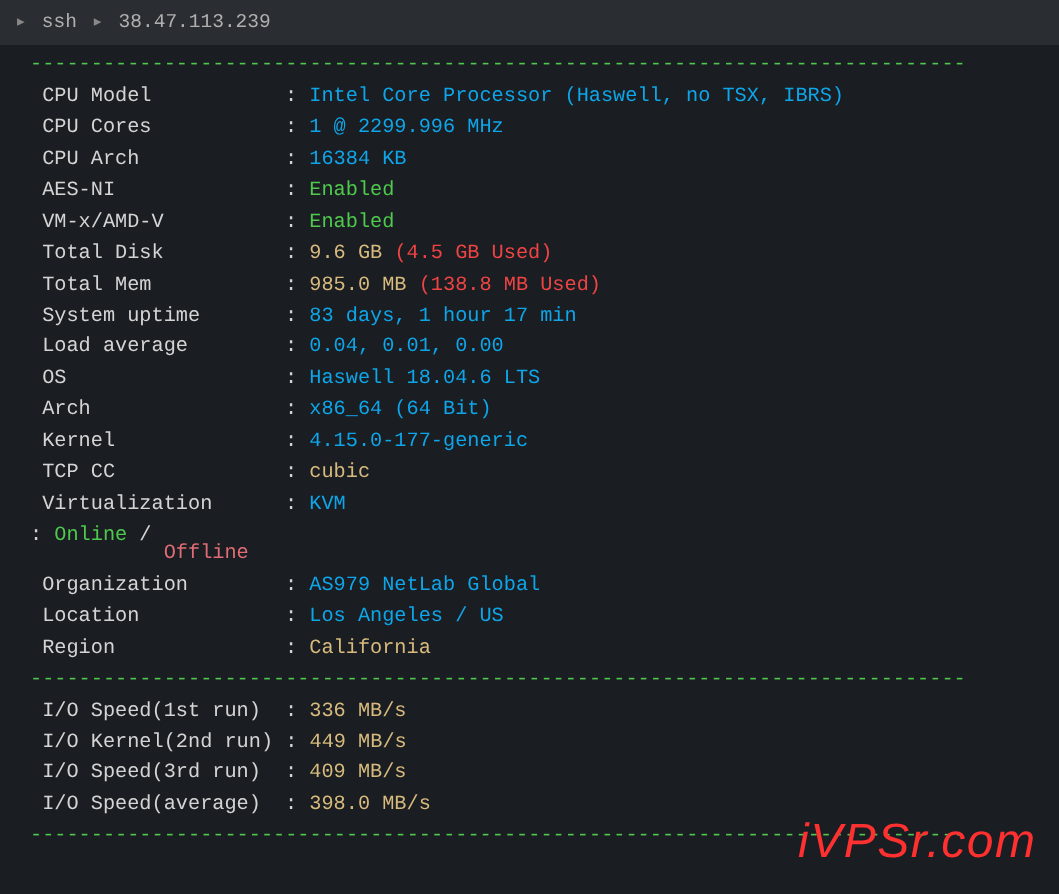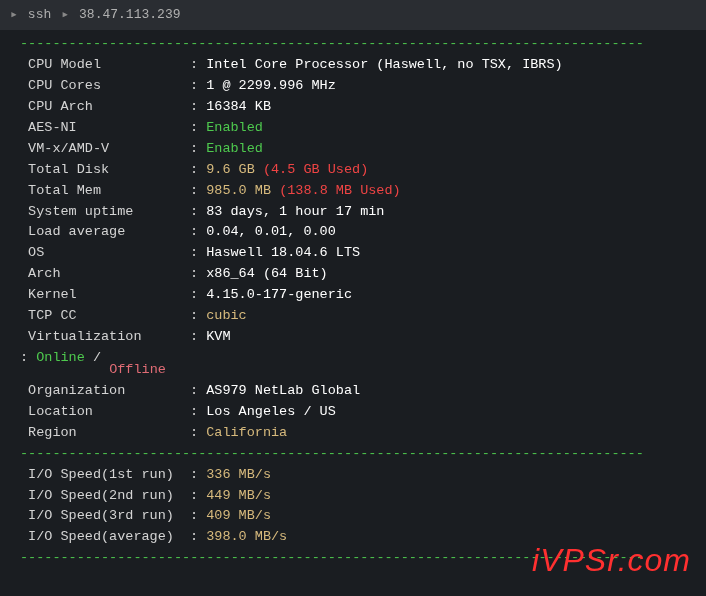--- a/index.html
+++ b/index.html
@@ -41,21 +41,21 @@
       display: flex;
       white-space: pre;
     }
     .label {
       color: #d4d4d4;
       min-width: 170px;
     }
     .colon {
       color: #d4d4d4;
     }
-    .cyan { color: #ffffff; }
+    .cyan { color: #0ea5e9; }
     .green { color: #4ec94e; }
     .yellow { color: #d7ba7d; }
     .gray { color: #ef4444; }
     .white { color: #d4d4d4; }
     .red { color: #e06c75; margin-top: 12px; }
     .watermark {
       position: absolute;
       bottom: 10px;
       right: 15px;
       font-family: Arial, sans-serif;
@@ -94,21 +94,21 @@
       <div class="row"><span class="label"> TCP CC             </span><span class="colon">: </span><span class="yellow">cubic</span></div>
       <div class="row"><span class="label"> Virtualization     </span><span class="colon">: </span><span class="cyan">KVM</span></div>
       <div class="row"><span class="colon">: </span><span class="green">Online</span><span class="white"> / </span><span class="red">Offline</span></div>
       <div class="row"><span class="label"> Organization       </span><span class="colon">: </span><span class="cyan">AS979 NetLab Global</span></div>
       <div class="row"><span class="label"> Location           </span><span class="colon">: </span><span class="cyan">Los Angeles / US</span></div>
       <div class="row"><span class="label"> Region             </span><span class="colon">: </span><span class="yellow">California</span></div>
     </div>
   <div class="divider">-----------------------------------------------------------------------------</div>
   <div id="io-container">
       <div class="row"><span class="label"> I/O Speed(1st run) </span><span class="colon">: </span><span class="yellow">336 MB/s</span></div>
-      <div class="row"><span class="label"> I/O Speed(2nd run) </span><span class="colon">: </span><span class="yellow">449 MB/s</span></div>
+      <div class="row"><span class="label"> I/O Kernel(2nd run) </span><span class="colon">: </span><span class="yellow">449 MB/s</span></div>
       <div class="row"><span class="label"> I/O Speed(3rd run) </span><span class="colon">: </span><span class="yellow">409 MB/s</span></div>
       <div class="row"><span class="label"> I/O Speed(average) </span><span class="colon">: </span><span class="yellow">398.0 MB/s</span></div>
     </div>
   <div class="divider">-----------------------------------------------------------------------------</div>
 </div>
 
 <div class="watermark">
   <span class="i1">iVPSr.com</span>
 </div>
 

